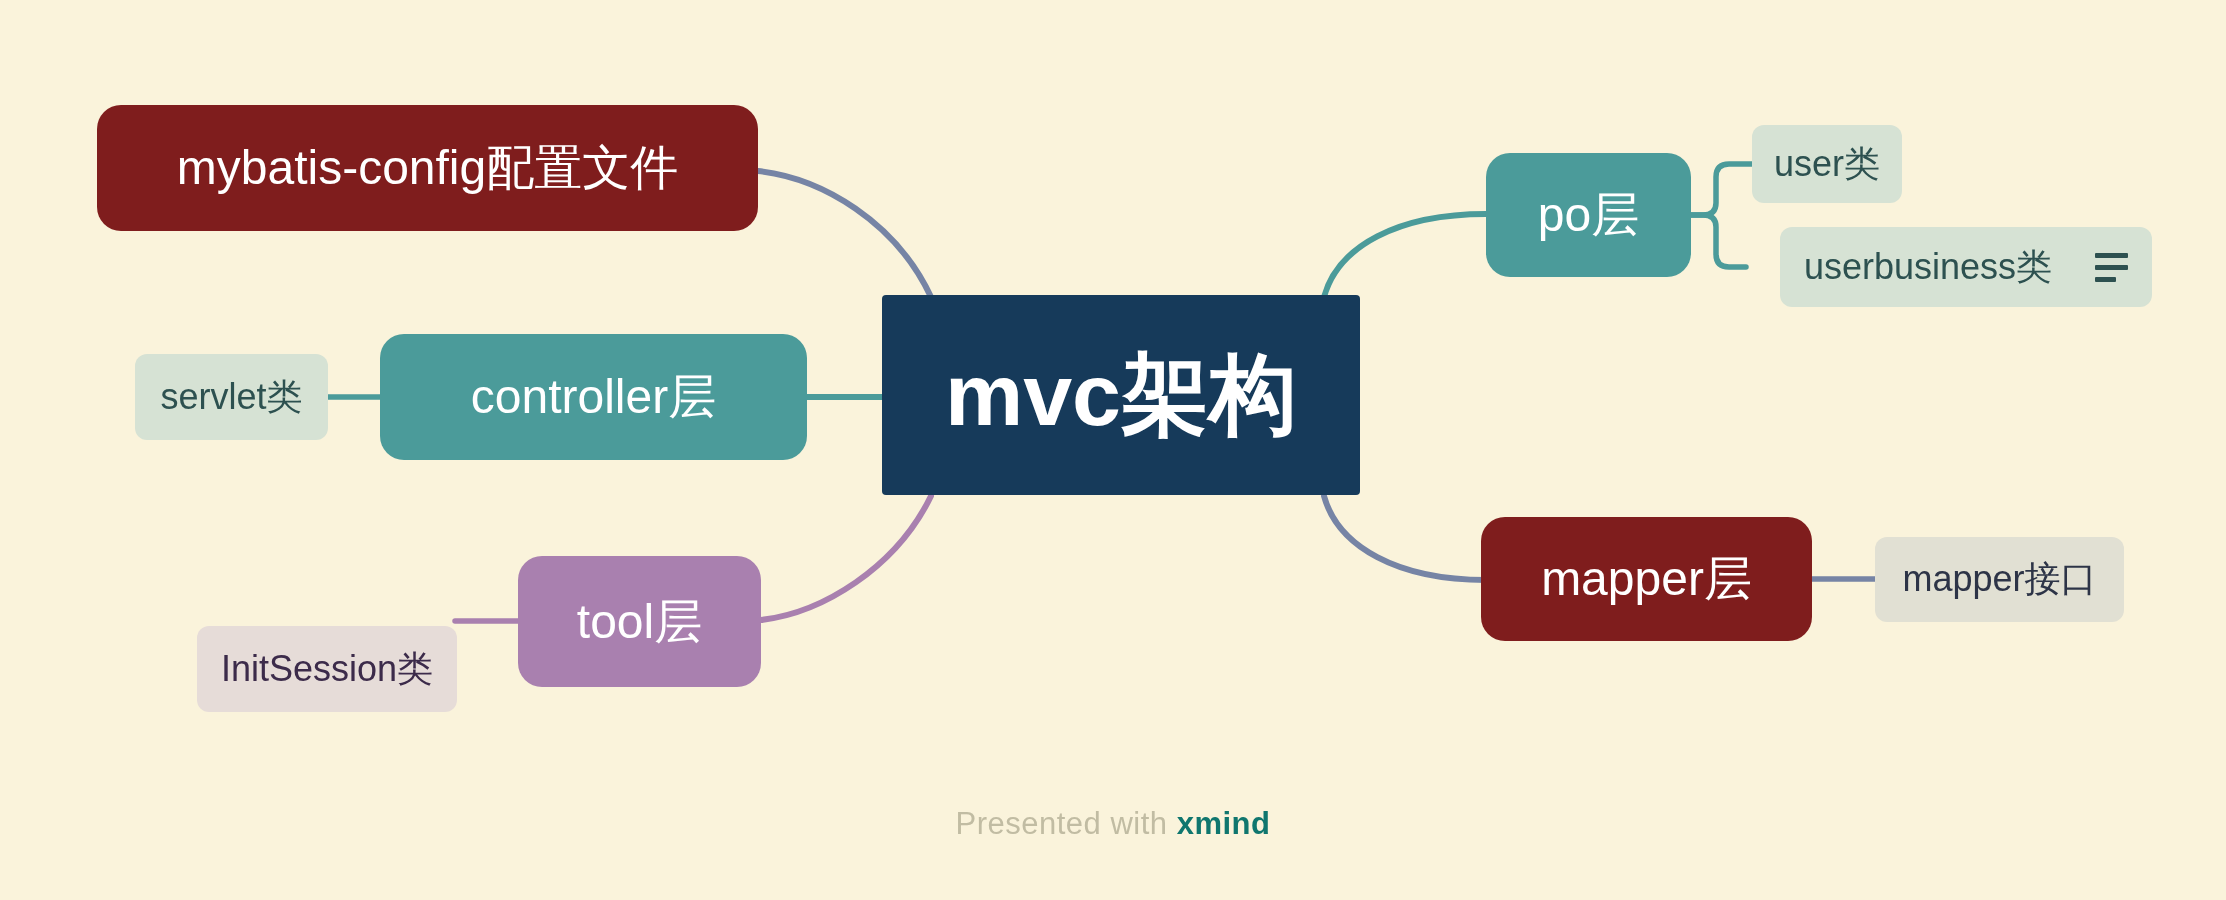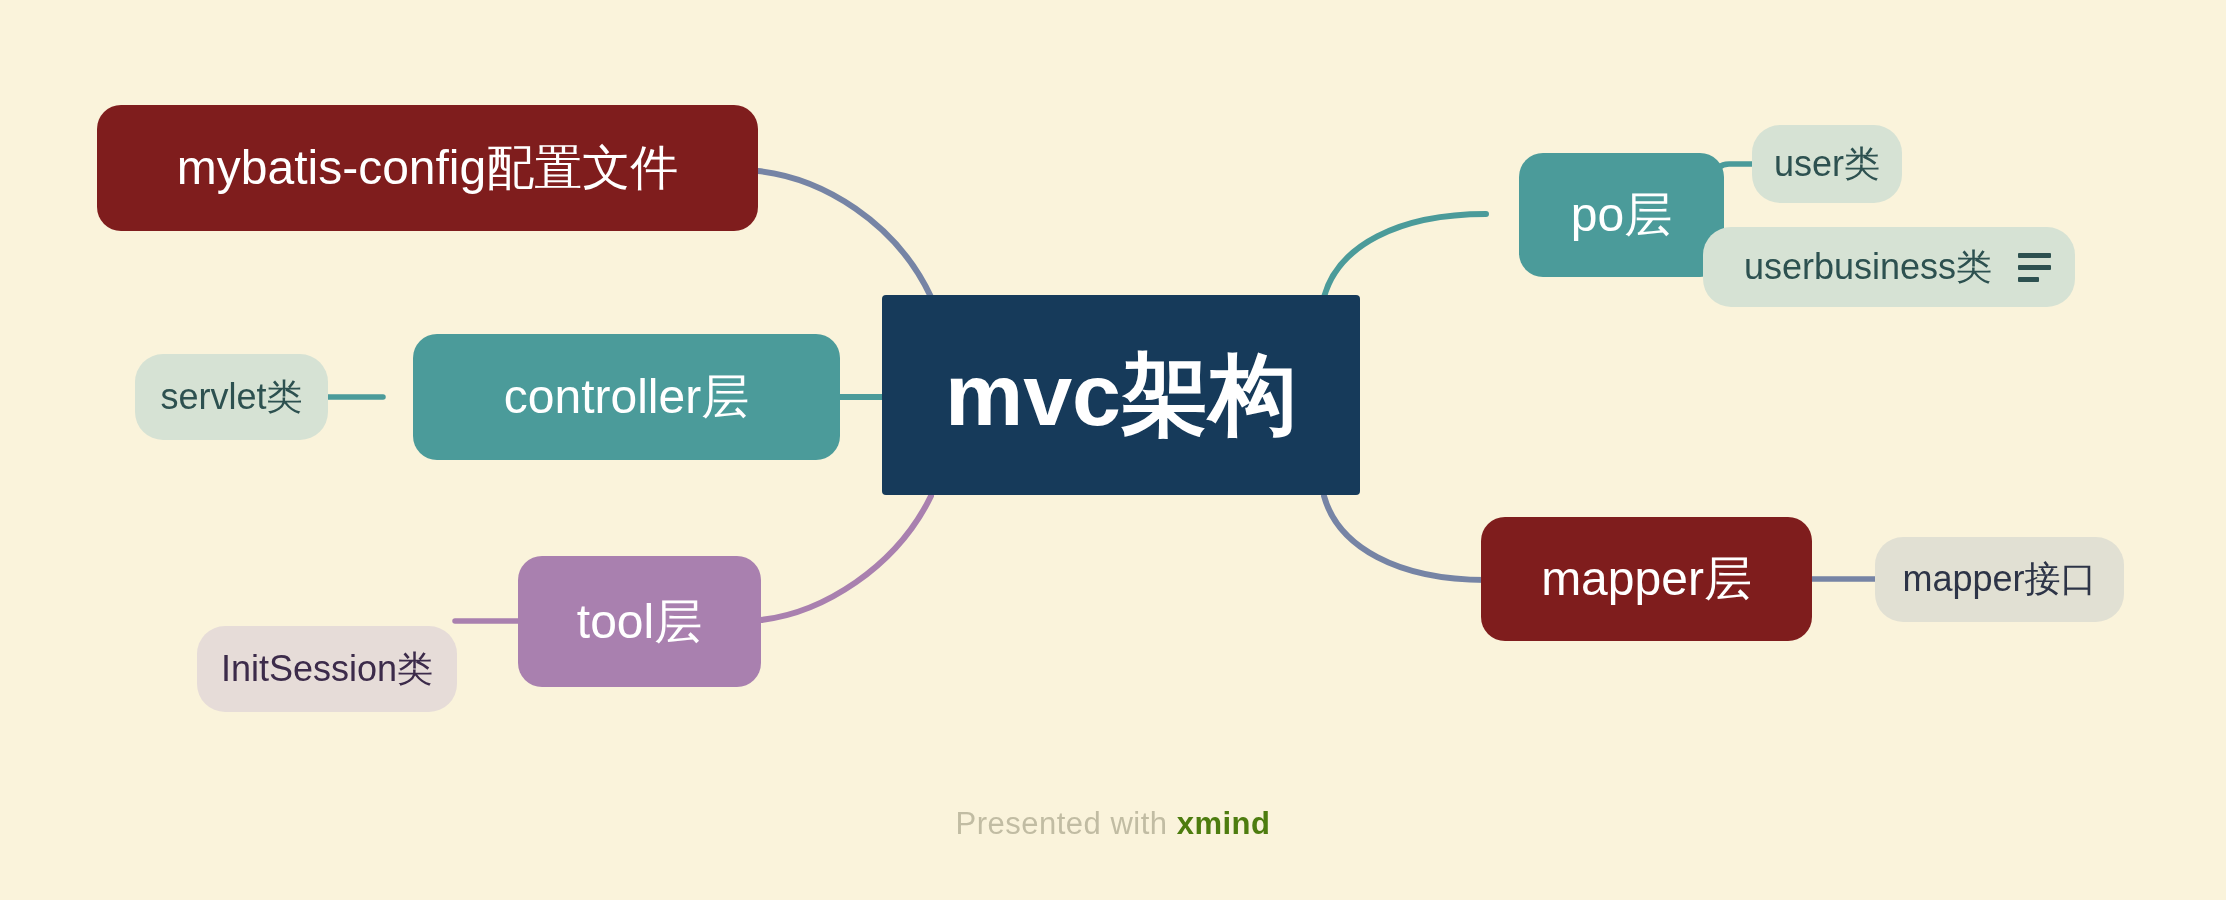--- a/index.html
+++ b/index.html
@@ -40,26 +40,26 @@
     font-size: 88px;
     font-weight: 600;
   }
   .branch-topic {
     color: #ffffff;
     border-radius: 24px;
     font-size: 48px;
     font-weight: 500;
   }
   .child-topic {
-    border-radius: 28px;
+    border-radius: 12px;
     font-size: 36px;
     font-weight: 400;
   }
   .bg-slate  { background: #7f1d1d; }
-  .bg-teal   { background: #4b9b9a; margin-left: 33px; }
+  .bg-teal   { background: #4b9b9a; }
   .bg-purple { background: #a980af; }
   .bg-sage   { background: #d6e2d4; color: #2d5150; }
   .bg-rose   { background: #e6dcd8; color: #3c2b4a; }
   .bg-stone  { background: #e1e0d3; color: #2d3447; }
   .topic-userbusiness {
     justify-content: space-between;
     padding: 0 24px;
   }
   .notes-icon {
     display: inline-block;
@@ -81,21 +81,21 @@
     left: 0;
     top: 806px;
     width: 2226px;
     text-align: center;
     font-size: 31px;
     color: #c1bca3;
     letter-spacing: 0.5px;
   }
   .watermark .brand {
     font-weight: 700;
-    color: #4d7c0f;
+    color: #0f766e;
   }
 </style>
 </head>
 <body>
 
 <div class="canvas">
 
   <svg class="wires" viewBox="0 0 2226 900" xmlns="http://www.w3.org/2000/svg">
     <path d="M 758 171 C 822 178, 896 222, 931 297" stroke="#7684a5" stroke-width="6" fill="none" stroke-linecap="round"></path>
     <path d="M 758 397 L 884 397" stroke="#4b9b9a" stroke-width="6" fill="none" stroke-linecap="round"></path>
@@ -134,21 +134,21 @@
   </div>
 
   <div class="topic branch-topic bg-teal" style="left:1486px; top:153px; width:205px; height:124px;">
     <span>po层</span>
   </div>
 
   <div class="topic child-topic bg-sage" style="left:1752px; top:125px; width:150px; height:78px;">
     <span>user类</span>
   </div>
 
-  <div class="topic child-topic bg-sage topic-userbusiness" style="left:1703px; top:227px; width:372px; height:80px;justify-content:flex-end;">
+  <div class="topic child-topic bg-sage topic-userbusiness" style="left:1780px; top:227px; width:372px; height:80px;">
     <span>userbusiness类</span>
     <span class="notes-icon">
       <span class="bar b1" style="display: block;"></span>
       <span class="bar b2" style="display: block;"></span>
       <span class="bar b3" style="display: block;"></span>
     </span>
   </div>
 
   <div class="topic branch-topic bg-slate" style="left:1481px; top:517px; width:331px; height:124px;align-items:center;">
     <span>mapper层</span>

